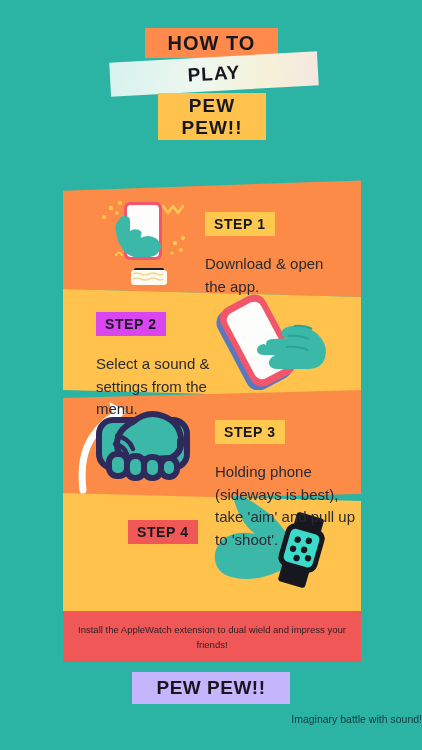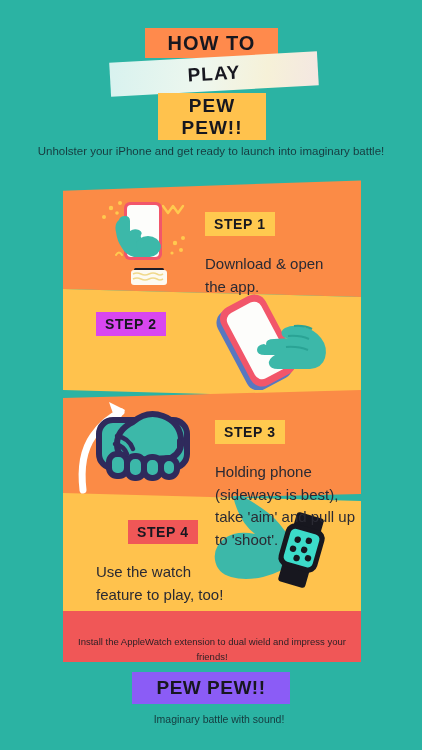--- a/index.html
+++ b/index.html
@@ -89,55 +89,53 @@
 
   .s1 .step-text { left:142px; top:42px; }
   .s2 .step-text { left:33px;  top:142px; }
   .s3 .step-text { left:152px; top:250px; }
   .s4 .step-text { left:33px;  top:350px; }
 
   .footnote {
     position:absolute; left:0; top:452px; width:298px;
     text-align:center; font-size:9.5px; line-height:1.6;
     color:#2a1f24;
-    margin-top:12px;
   }
 
   
   .art { position:absolute; }
   .art1 { left:30px; top:28px; }
   .art2 { left:145px; top:122px; }
   .art3 { left:8px;  top:222px; }
   .art4 { left:140px; top:324px; }
 
   
   .footer { position:absolute; left:0; top:672px; width:422px; }
   .foot-band {
     margin:0 auto;
     width:158px; height:32px;
-    background:#8b5cf6;
+    background:#c4b5fd;
     display:flex; align-items:center; justify-content:center;
     font-weight:bold; font-size:19px; letter-spacing:.5px; color:#17171f;
   }
   .foot-sub {
-    margin-top:9px; text-align:center;
+    margin-top:9px; text-align:right;
     font-size:10.5px; color:#153a3e;margin-left:16px;
   }
 </style>
 </head>
 <body>
 
 <div class="header">
   <div class="ttl-band band-howto">HOW TO</div>
   <div class="ttl-band band-play">PLAY</div>
   <div class="ttl-band band-pew">
     <span>PEW</span>
     <span>PEW!!</span>
   </div>
-  <div class="subtitle">Unholster your iPhone and get ready to launch into imaginary battle!</div>
 </div>
 
 <div class="card">
 
   <div class="band b1"></div>
   <div class="band b2"></div>
   <div class="band b3"></div>
   <div class="band b4"></div>
   <div class="band b5"></div>
 
@@ -213,34 +211,34 @@
   <div class="step s1">
     <div class="step-text">
       <div class="badge badge-y">STEP 1</div>
       <div class="desc">Download &amp; open the app.</div>
     </div>
   </div>
 
   <div class="step s2">
     <div class="step-text">
       <div class="badge badge-o">STEP 2</div>
+      <div class="desc">Select a sound &amp; settings from the menu.</div>
     </div>
   </div>
 
   <div class="step s3">
     <div class="step-text">
       <div class="badge badge-y">STEP 3</div>
       <div class="desc">Holding phone (sideways is best), take 'aim' and pull up to 'shoot'.</div>
     </div>
   </div>
 
   <div class="step s4">
     <div class="step-text">
       <div class="badge badge-r">STEP 4</div>
-      <div class="desc">Use the watch feature to play, too!</div>
     </div>
   </div>
 
   <div class="footnote">Install the AppleWatch extension to dual wield and impress your friends!</div>
 </div>
 
 <div class="footer">
   <div class="foot-band">PEW PEW!!</div>
   <div class="foot-sub">Imaginary battle with sound!</div>
 </div>

